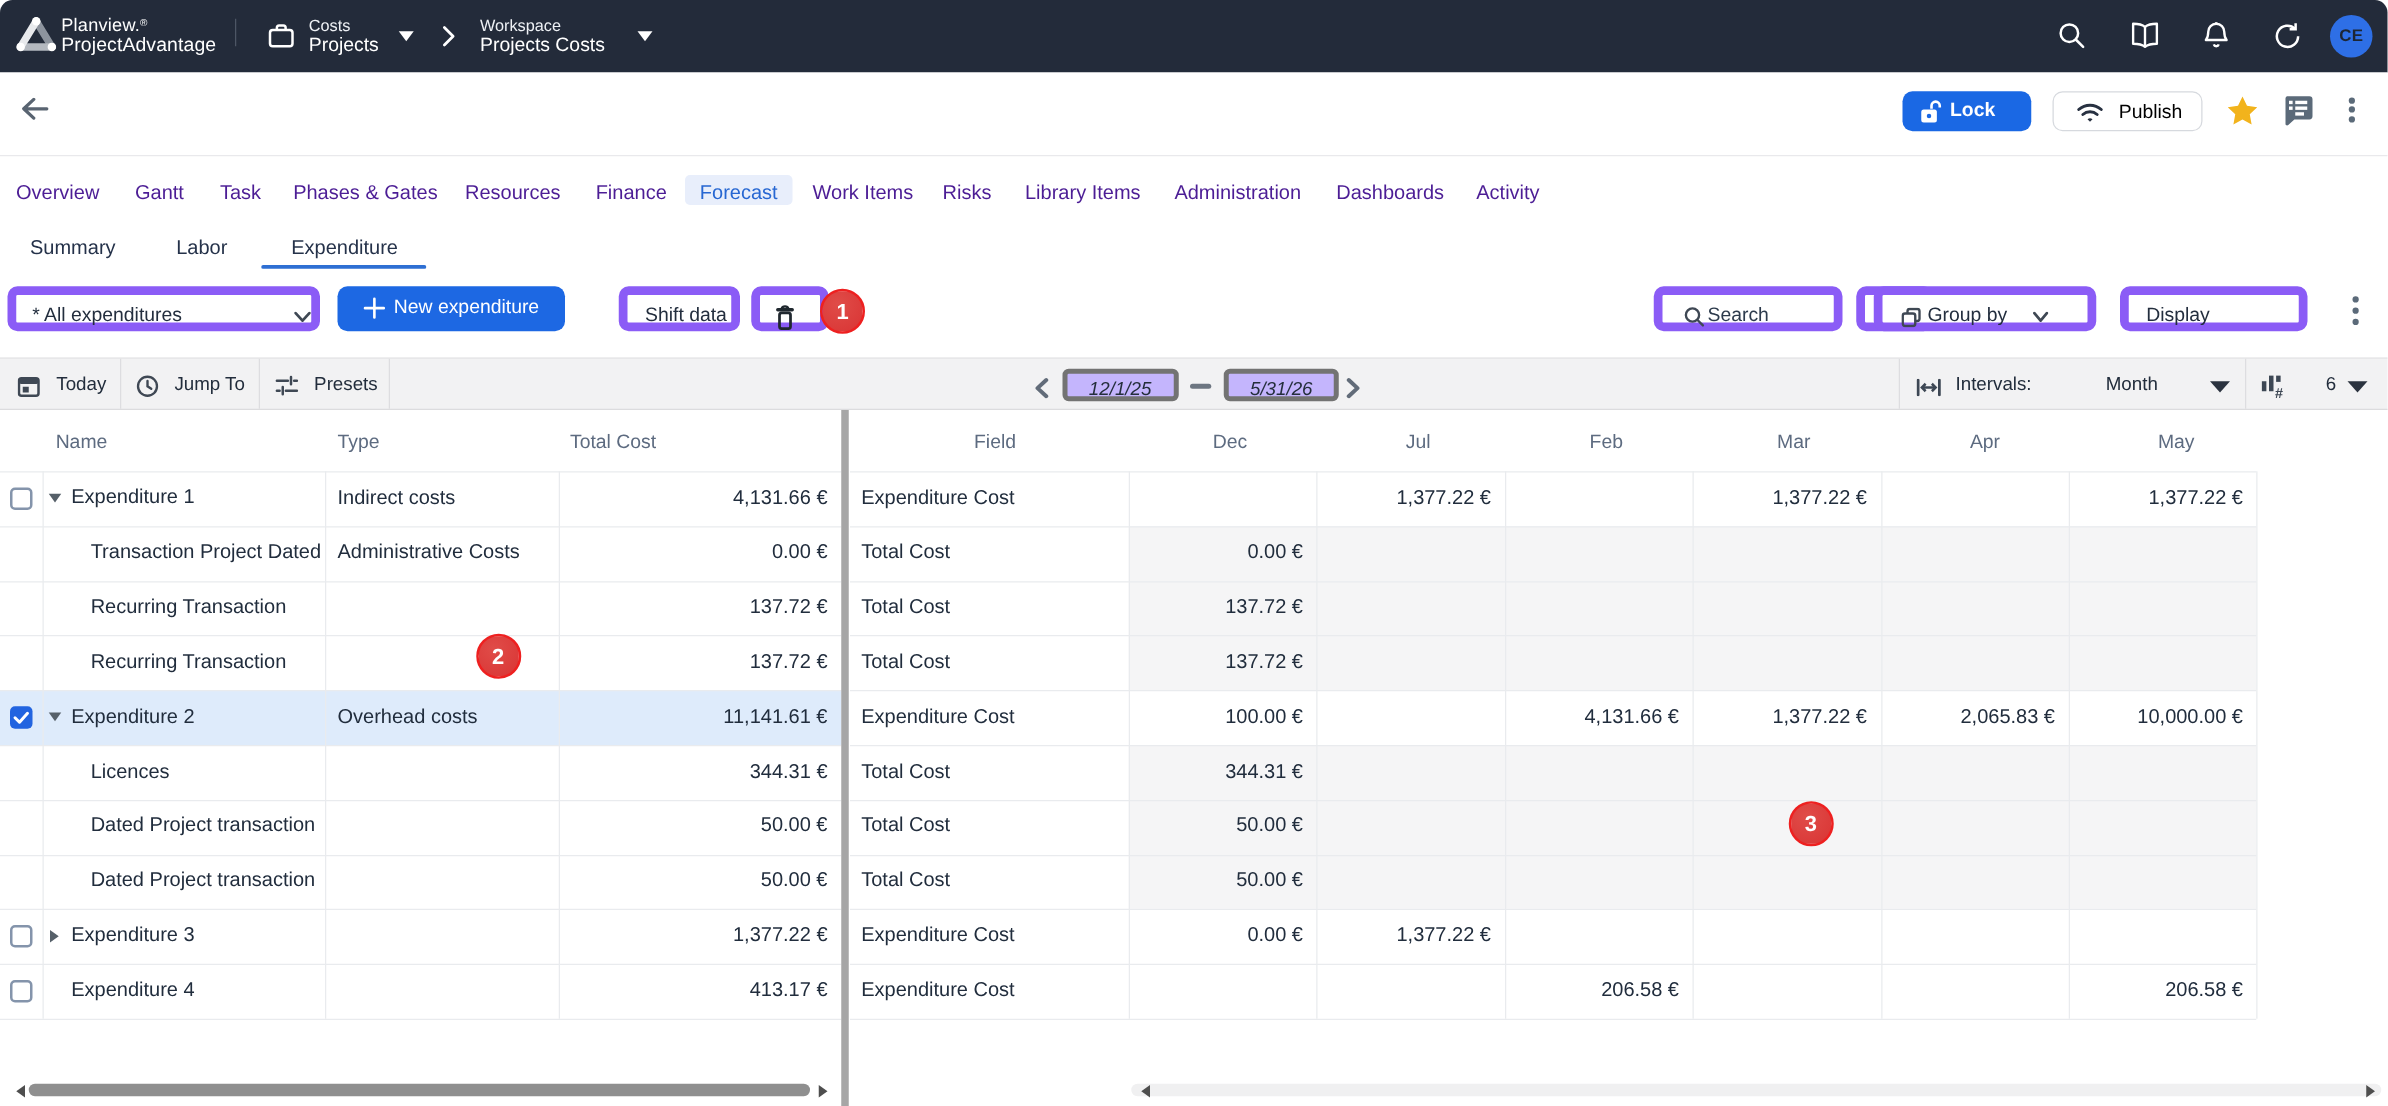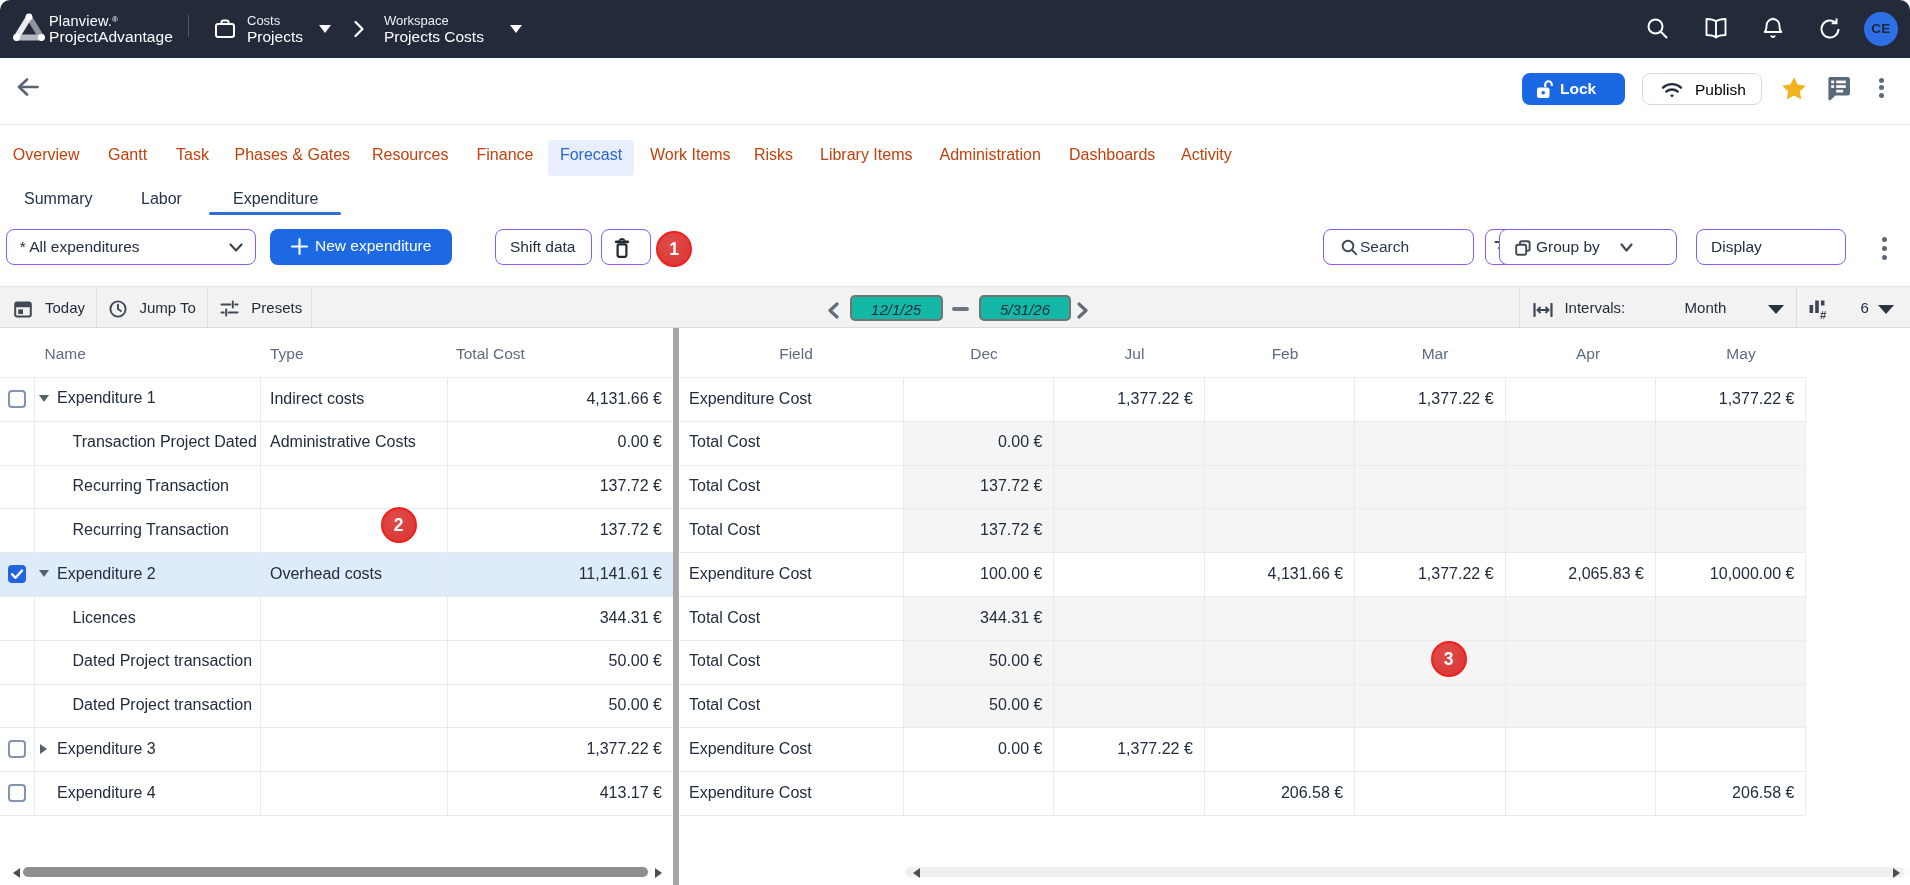--- a/index.html
+++ b/index.html
@@ -18,35 +18,35 @@
 
 #titlerow { position:absolute; left:0; top:58px; width:1910px; height:67px; background:#fff; border-bottom:1px solid #e9e9ec; }
 #tsel { position:absolute; left:50px; top:15.5px; width:435px; height:29px; border:1px solid #d6d9de; border-radius:6px; }
 #tsel .t { position:absolute; left:8px; top:5px; font-size:15.5px; color:#232e3e; }
 #lockbtn { position:absolute; left:1522px; top:15px; width:103px; height:32px; background:#1a68e4; border-radius:8px; color:#fff; }
 #lockbtn .t { position:absolute; left:38px; top:7px; font-size:15.5px; font-weight:600; }
 #pubbtn { position:absolute; left:1642px; top:15px; width:120px; height:32px; background:#fff; border:1px solid #d6d9de; border-radius:8px; }
 #pubbtn .t { position:absolute; left:52px; top:7px; font-size:15.5px; color:#000000; }
 .vdots i { position:absolute; width:5px; height:5px; border-radius:50%; background:#5b6a79; left:0; }
 
-.tab { position:absolute; top:145.5px; font-size:16px; color:#c2410c; white-space:nowrap; }
-#fpill { position:absolute; left:548px; top:140px; width:86px; height:36px; background:#e8eefb; border-radius:4px; }
+.tab { position:absolute; top:145.5px; font-size:16px; color:#4c1d95; white-space:nowrap; }
+#fpill { position:absolute; left:548px; top:140px; width:86px; height:24px; background:#e8eefb; border-radius:4px; }
 #fpill span { position:absolute; width:100%; text-align:center; top:5.5px; font-size:16px; color:#2767d2; }
 .stab { position:absolute; top:189.5px; font-size:16px; color:#25324a; }
 #stabline { position:absolute; left:209px; top:211.5px; width:132px; height:3.5px; background:#2e6fd3; border-radius:2px; }
 
-.tbtn { position:absolute; top:228.5px; height:36px; border:1px solid #8b5cf6; border-radius:8px; background:#fff;padding-left:48px; }
+.tbtn { position:absolute; top:228.5px; height:36px; border:7px solid #8b5cf6; border-radius:8px; background:#fff;padding-left:48px; }
 #newexp { position:absolute; left:270px; top:228.5px; width:182px; height:36px; background:#1d68e3; border-radius:8px; }
 #newexp .t { position:absolute; left:45px; top:8px; color:#fff; font-size:15.5px; }
 .badge { position:absolute; width:36px; height:36px; border-radius:50%; background:radial-gradient(circle at 38% 32%, #e04c48, #d93434); border:2px solid #ee2020; color:#fff; font-weight:bold; font-size:17.5px; text-align:center; line-height:32px; }
 
 #datebar { position:absolute; left:0; top:286px; width:1910px; height:41.7px; background:#f2f2f3; border-top:1px solid #e4e4e6; border-bottom:1px solid #dcdcde; }
 .dsep { position:absolute; top:0; width:1px; height:100%; background:#dddde0; }
 #datebar .t { position:absolute; top:12px; font-size:15px; color:#222d3c; white-space:nowrap; }
-.dinput { position:absolute; top:7.5px; height:26.5px; background:#14b8a6; border:2px solid #737373; border-radius:5px; font-style:italic; font-size:15px; color:#242e3c; text-align:center; line-height:25px; }
+.dinput { position:absolute; top:7.5px; height:26.5px; background:#c4b5fd; border:4px solid #737373; border-radius:5px; font-style:italic; font-size:15px; color:#242e3c; text-align:center; line-height:25px; }
 .vline { position:absolute; top:377px; width:1px; height:438px; background:#e9ebee; }
 .rowline { position:absolute; height:1px; background:#e9ebee; }
 .graycell { position:absolute; left:903px; width:902.4px; background:#f5f5f6; }
 #selrow { position:absolute; left:0; width:673px; background:#deebfb; }
 .cb { position:absolute; left:8px; width:18px; height:18px; border:2px solid #8494ab; border-radius:4px; background:#fff; }
 .cbc { position:absolute; left:8px; width:18px; height:18px; border-radius:4px; background:#2264e0; }
 .carD { position:absolute; width:0; height:0; border-left:5.5px solid transparent; border-right:5.5px solid transparent; border-top:7.5px solid #566069; }
 .carR { position:absolute; width:0; height:0; border-top:5.5px solid transparent; border-bottom:5.5px solid transparent; border-left:7.5px solid #566069; }
 #splitter { position:absolute; left:673px; top:328px; width:6px; height:557px; background:#a6a6a6; }
 

